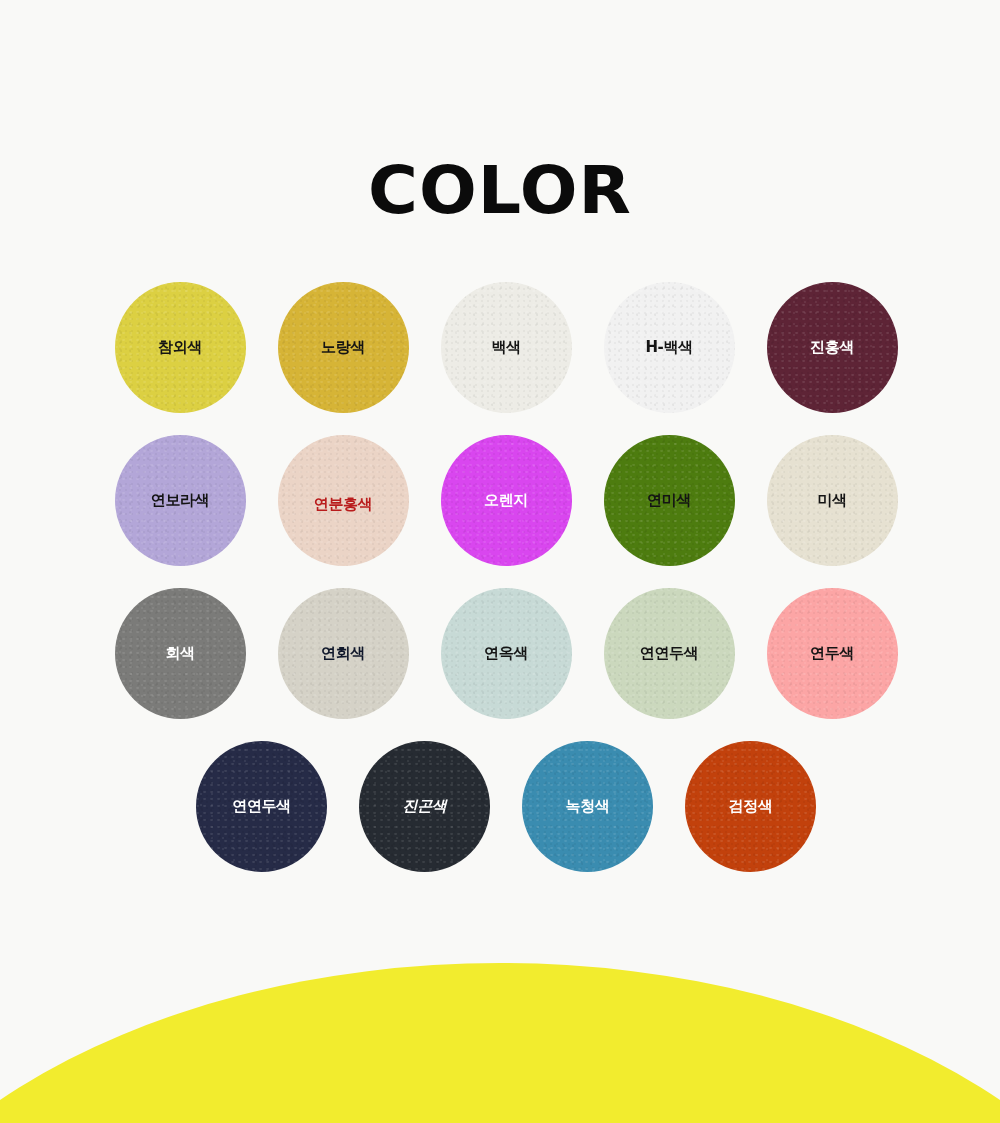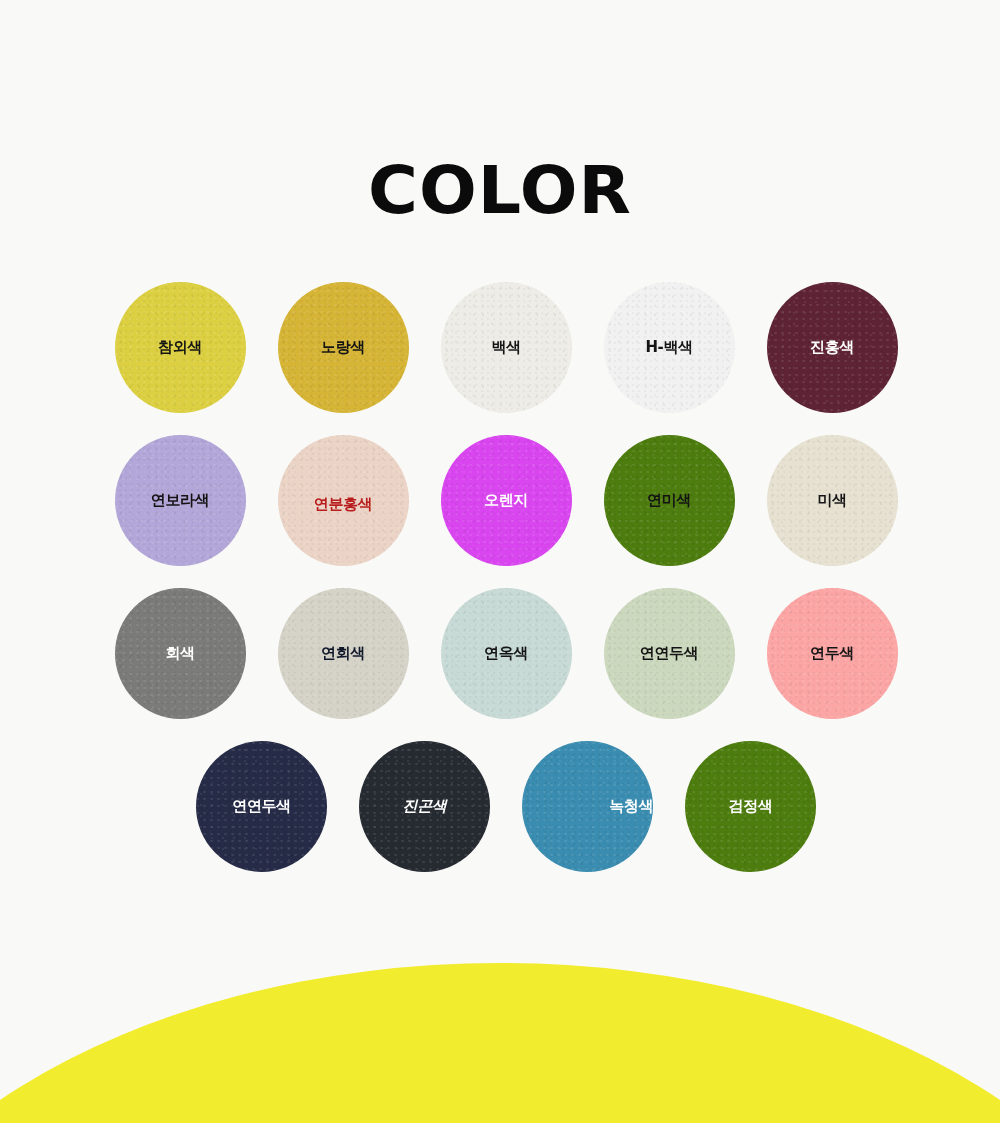--- a/index.html
+++ b/index.html
@@ -157,20 +157,20 @@
         <span class="swatch-label" style="color: rgb(20, 20, 20);">연두색</span>
       </div>
     </div>
     <div class="palette-row">
       <div class="swatch" style="background: rgb(38, 43, 71);">
         <span class="swatch-label" style="color: rgb(255, 255, 255);">연연두색</span>
       </div>
       <div class="swatch" style="background: rgb(38, 43, 50); font-style: italic;">
         <span class="swatch-label" style="color: rgb(255, 255, 255);">진곤색</span>
       </div>
-      <div class="swatch" style="background: rgb(58, 140, 176); justify-content: flex-end;">
+      <div class="swatch" style="background: rgb(58, 140, 176);">
         <span class="swatch-label" style="color: rgb(255, 255, 255);">녹청색</span>
       </div>
-      <div class="swatch" style="background: #4d7c0f;">
+      <div class="swatch" style="background: #c2410c;">
         <span class="swatch-label" style="color: rgb(255, 255, 255);">검정색</span>
       </div>
     </div>
   </div>
 
 </body></html>

